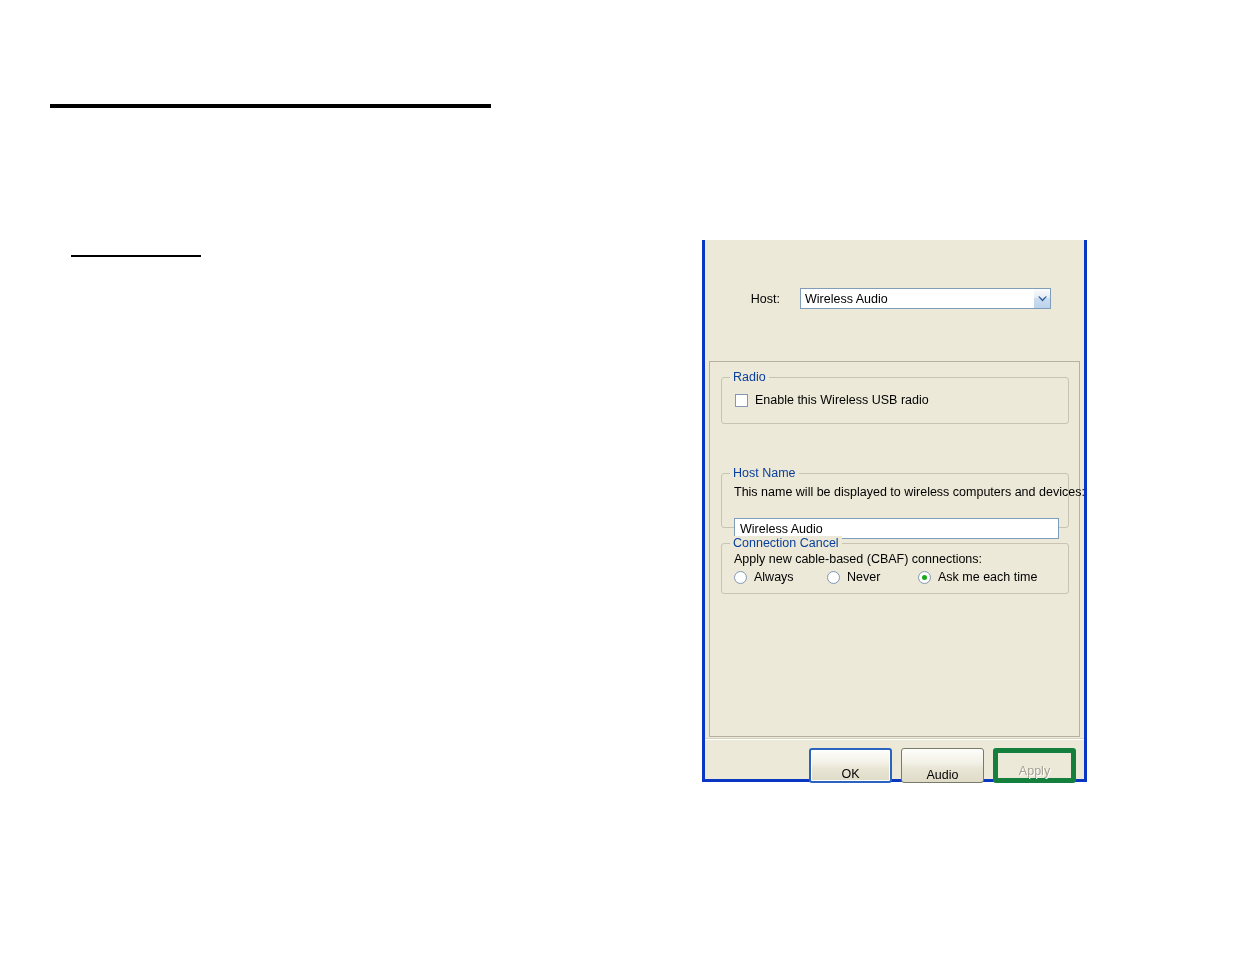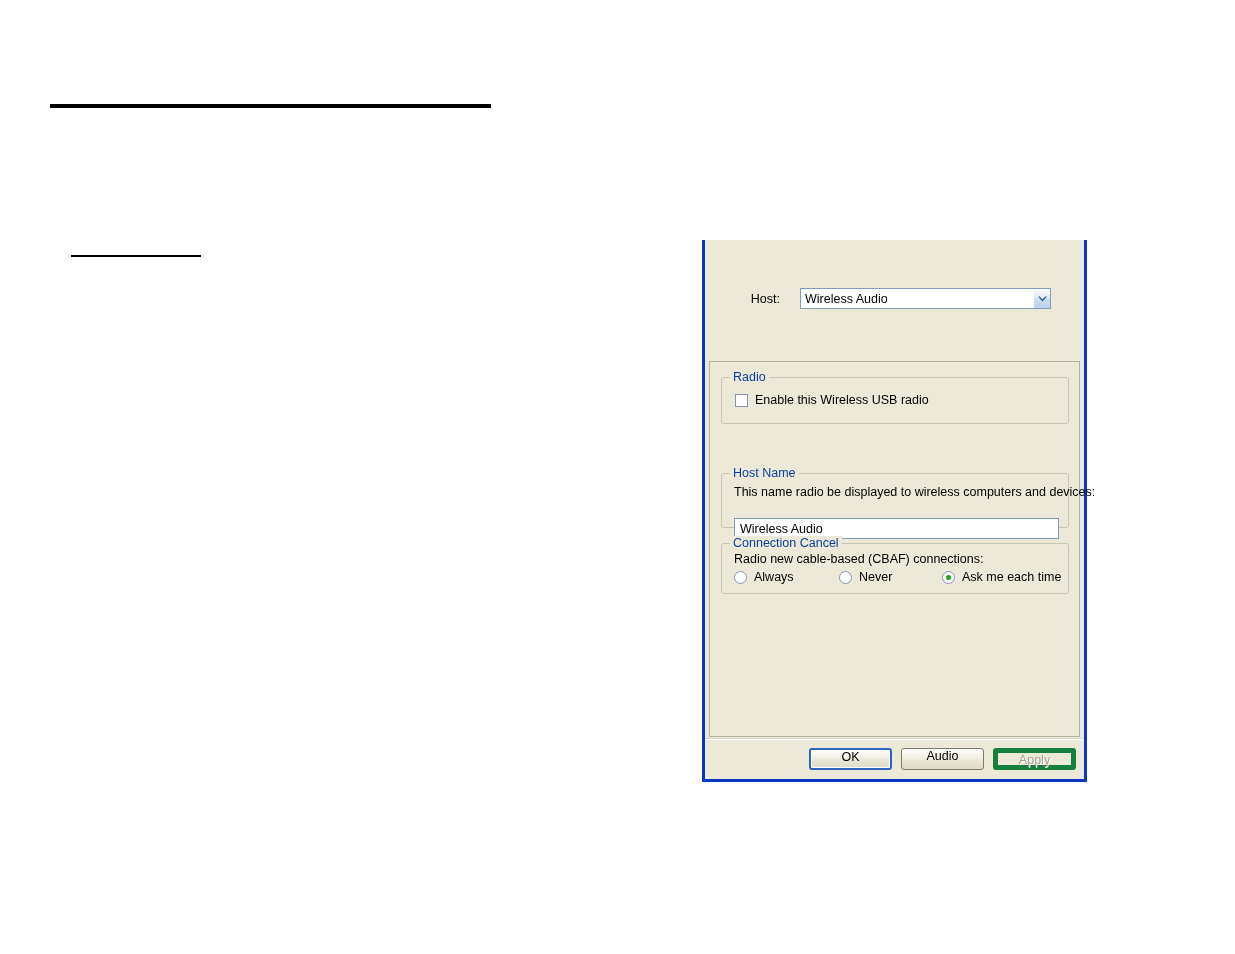--- a/index.html
+++ b/index.html
@@ -303,21 +303,20 @@
     color: #000000;
     white-space: nowrap;
   }
   .radio-row {
     position: absolute;
     left: 12px;
     top: 26px;
     width: 330px;
     display: flex;
     align-items: flex-start;
-    gap: 12px;
   }
   .radio-item {
     display: flex;
     align-items: center;
     white-space: nowrap;
   }
   .radio-item.r0 { width: 93px; }
   .radio-item.r1 { width: 91px; }
   .radio {
     width: 13px;
@@ -352,25 +351,25 @@
   }
   .btnstrip {
     position: absolute;
     right: 8px;
     top: 508px;
     display: flex;
     gap: 9px;
   }
   .btn {
     width: 83px;
-    height: 22px;
-    font-size: 12.5px;
-    color: #000000;
-    display: flex;
-    align-items: flex-start;
+    height: 35px;
+    font-size: 12.5px;
+    color: #000000;
+    display: flex;
+    align-items: flex-end;
     justify-content: center;
     box-sizing: border-box;
     border: 1px solid #7a7a68;
     border-radius: 3px;
     background: linear-gradient(to bottom, #fdfdfb 0%, #f3f1e6 42%, #e9e6d6 58%, #dfdbc8 100%);
   }
   .btn.default {
     border: 2px solid #2b63bf;
     box-shadow: inset 0 0 0 1px #ffffff;
   }
@@ -413,31 +412,31 @@
           <div class="checkrow">
             <span class="checkbox"></span>
             <span class="checkrow-label">Enable this Wireless USB radio</span>
           </div>
         </div>
       </div>
 
       <div class="group group-name">
         <div class="gc">
           <span class="group-title">Host Name</span>
-          <span class="hint-text">This name radio be displayed to wireless computers and devices:</span>
+          <span class="hint-text">This name will be displayed to wireless computers and devices:</span>
           <div class="textbox">
             <span class="textbox-value">Wireless Audio</span>
           </div>
         </div>
       </div>
 
       <div class="group group-conn">
         <div class="gc">
           <span class="group-title">Connection Cancel</span>
-          <span class="conn-hint">Radio new cable-based (CBAF) connections:</span>
+          <span class="conn-hint">Apply new cable-based (CBAF) connections:</span>
           <div class="radio-row">
             <div class="radio-item r0">
               <span class="radio"></span>
               <span class="radio-label">Always</span>
             </div>
             <div class="radio-item r1">
               <span class="radio"></span>
               <span class="radio-label">Never</span>
             </div>
             <div class="radio-item r2">

